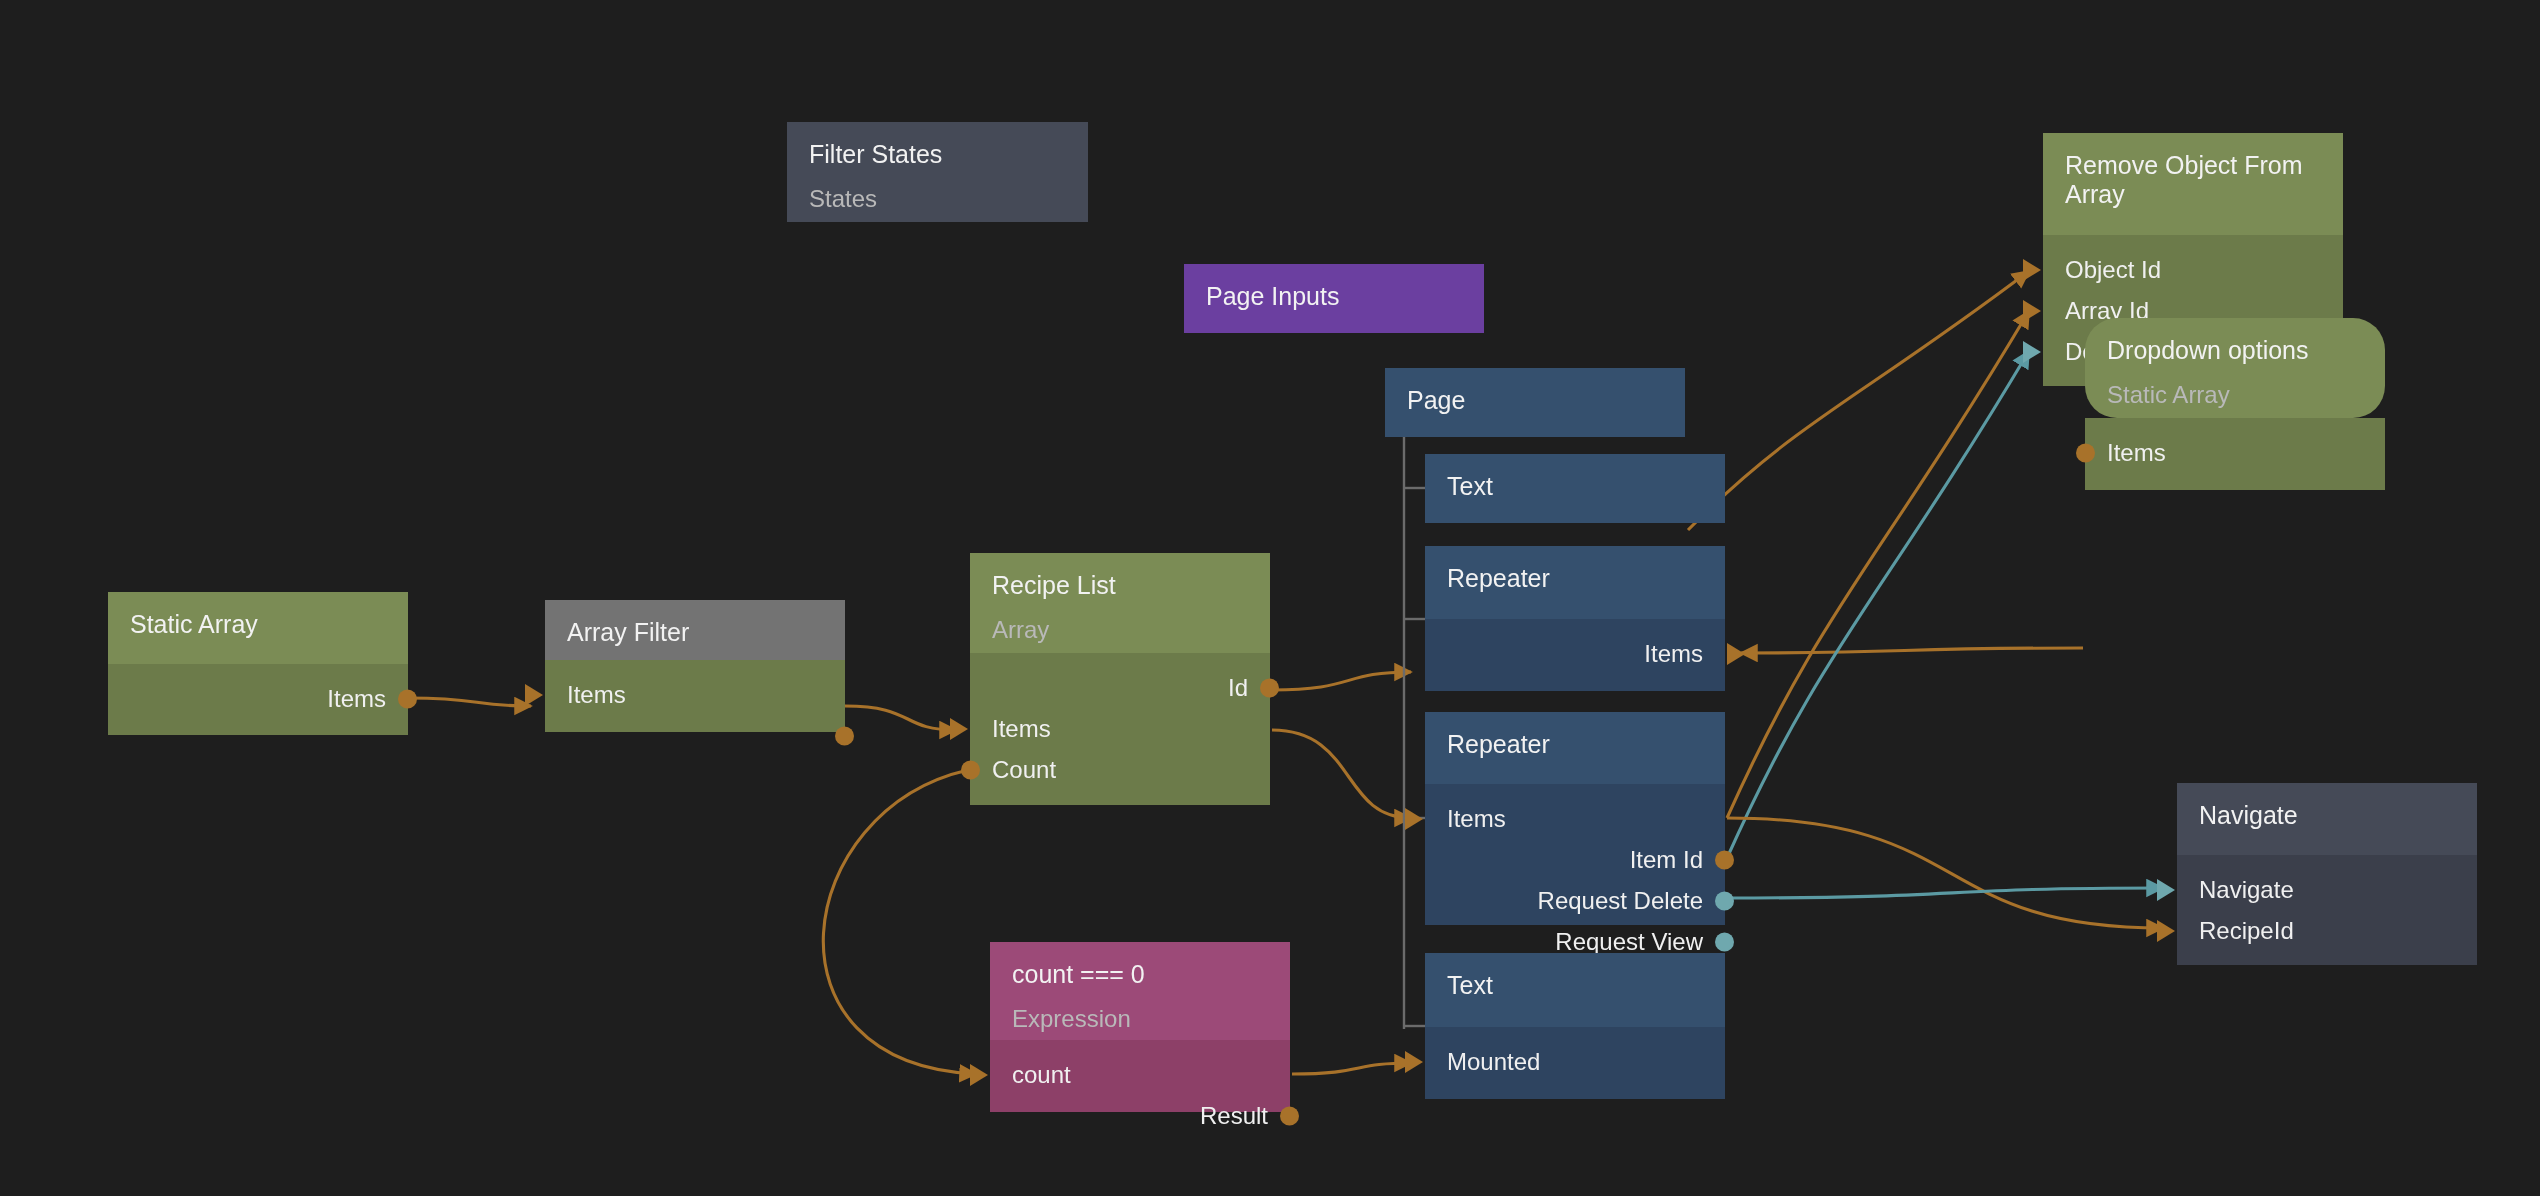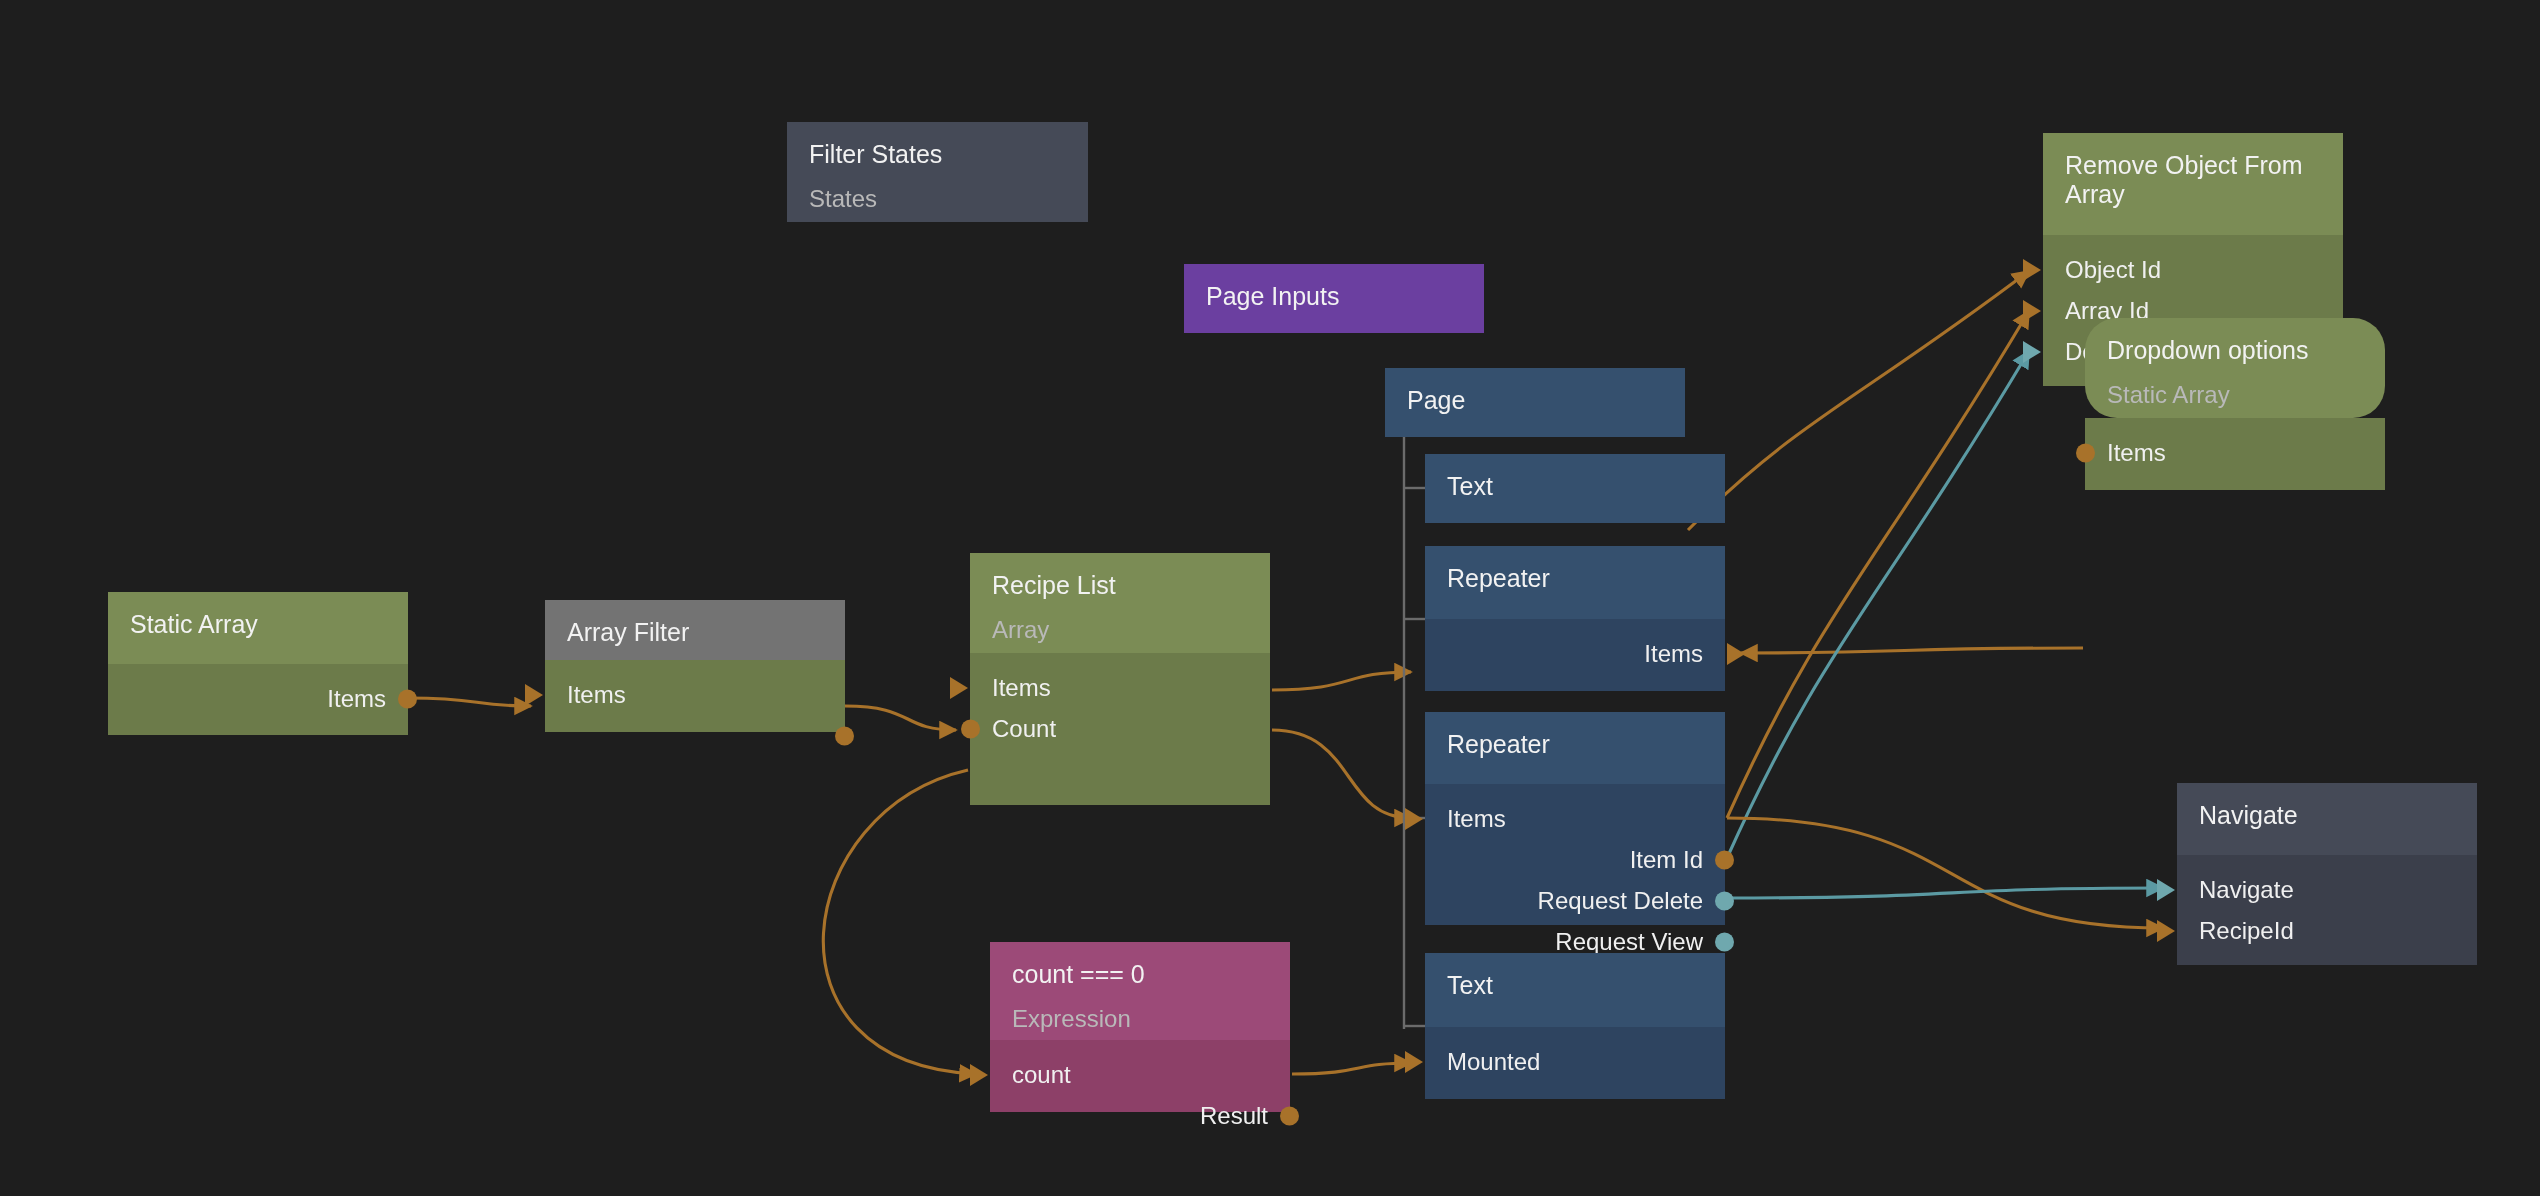--- a/index.html
+++ b/index.html
@@ -176,20 +176,24 @@
             <span class="port-dot right" style="background: rgb(168, 114, 42);"></span>
           </div>
         </div>
       </div>
       <div class="node" style="left: 970px; top: 553px; width: 300px; height: 252px;">
         <div class="node-header" style="background: rgb(123, 140, 85); height: 100px;">
           <div class="node-title">Recipe List</div>
           <div class="node-subtitle">Array</div>
         </div>
         <div class="node-body" style="background: rgb(108, 123, 74); height: 152px;">
+          <div class="port-row out">
+            <span class="port-label">Id</span>
+            <span class="port-dot right" style="background: rgb(168, 114, 42);"></span>
+          </div>
           <div class="port-row in">
             <span class="port-label">Items</span>
             <span class="port-arrow left" style="border-left-color: rgb(168, 114, 42); left: -20px;"></span>
           </div>
           <div class="port-row in">
             <span class="port-label">Count</span>
             <span class="port-dot left" style="background: rgb(168, 114, 42);"></span>
           </div>
         </div>
       </div>

